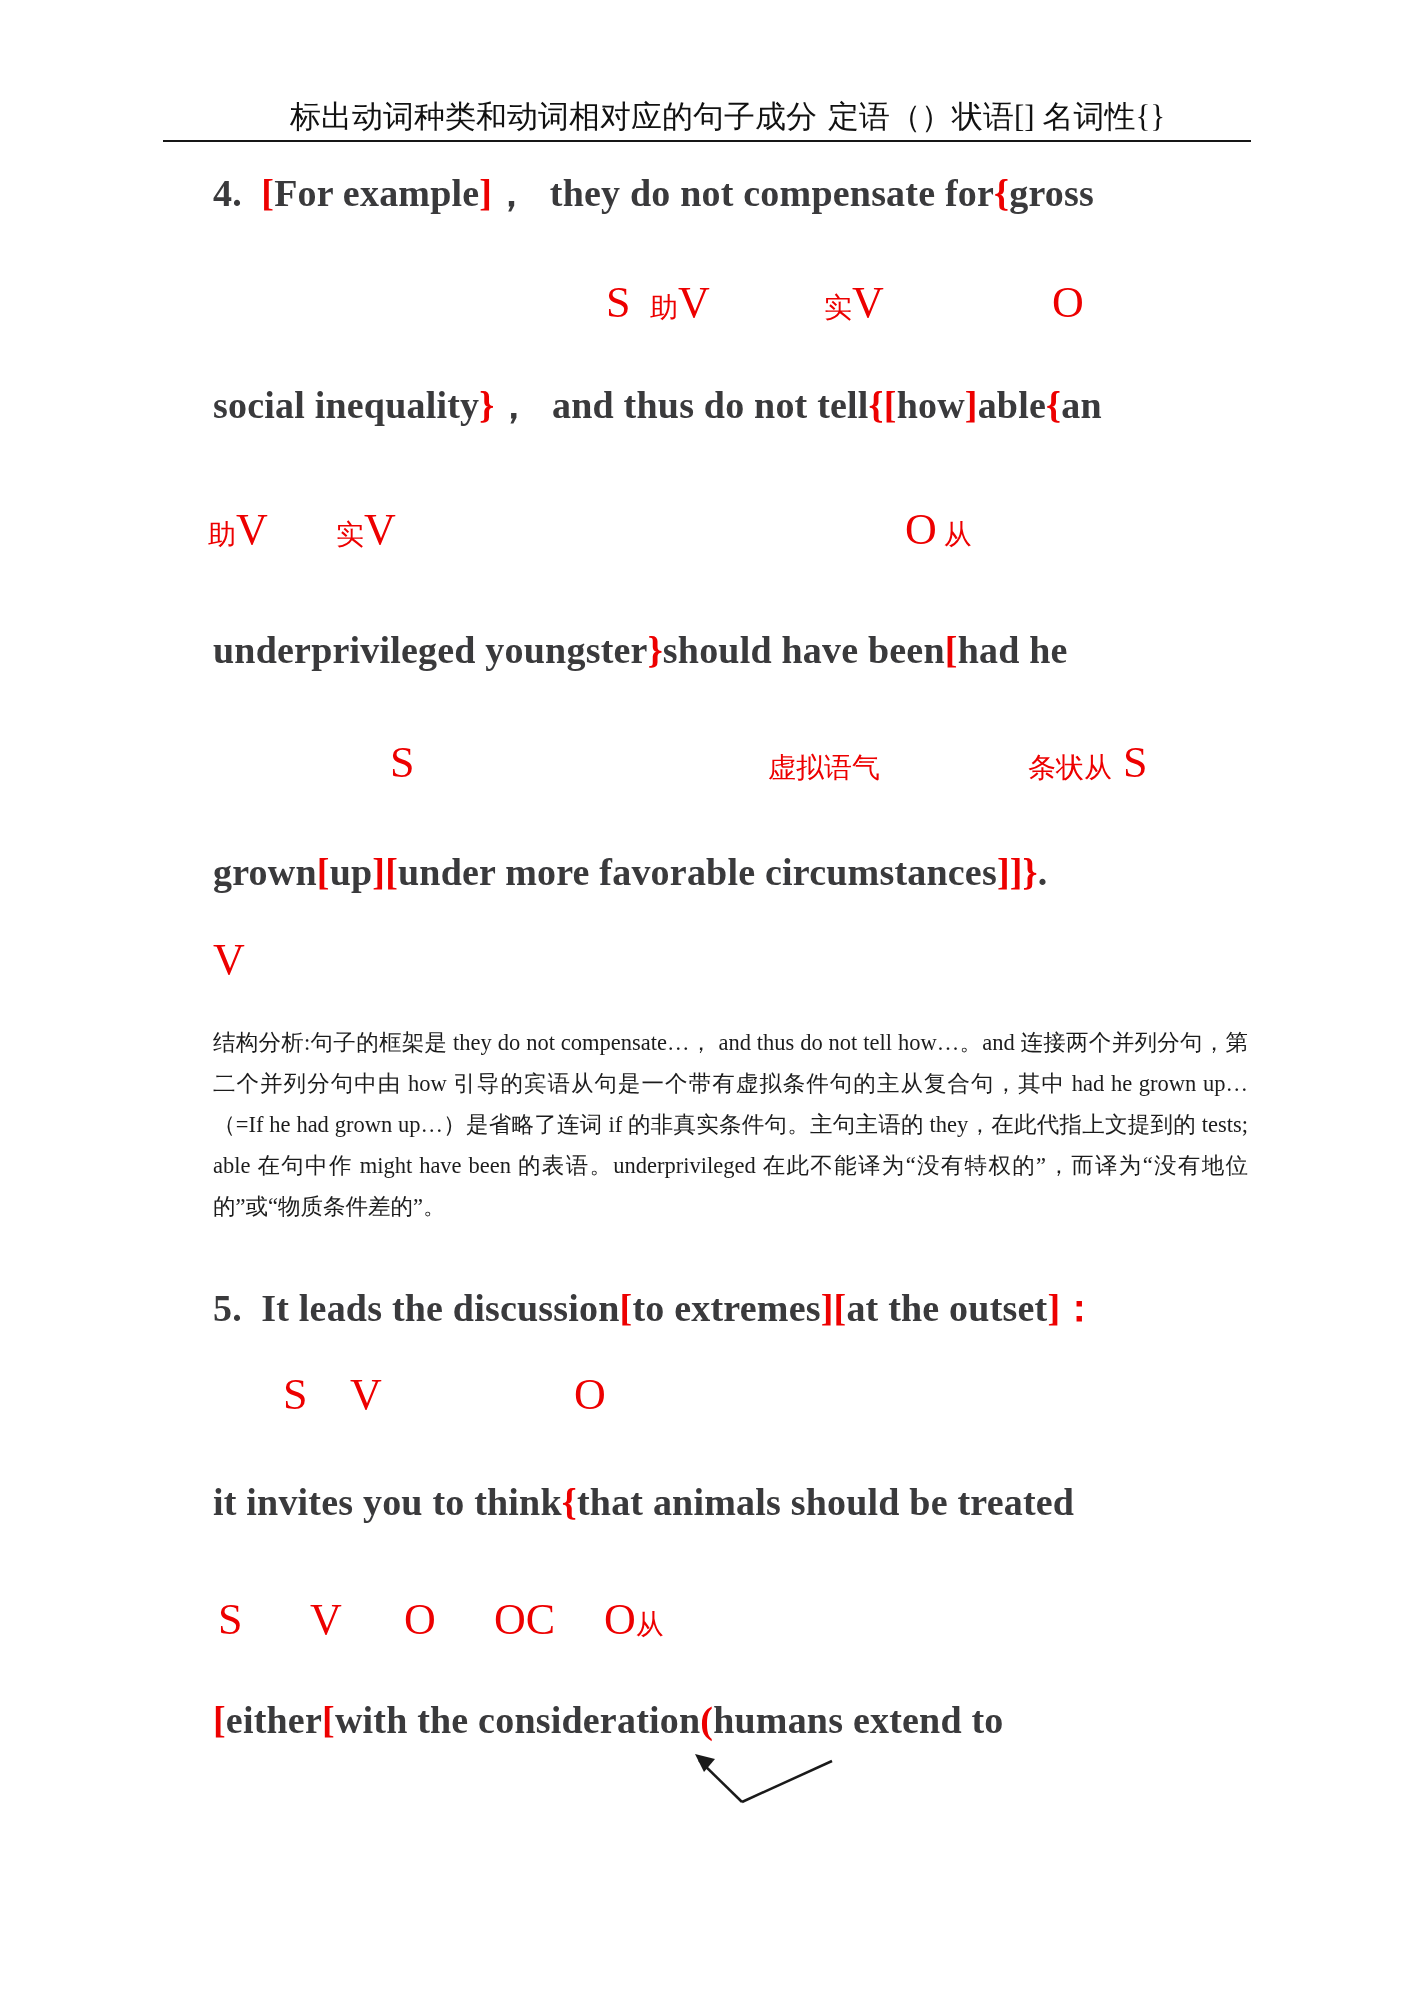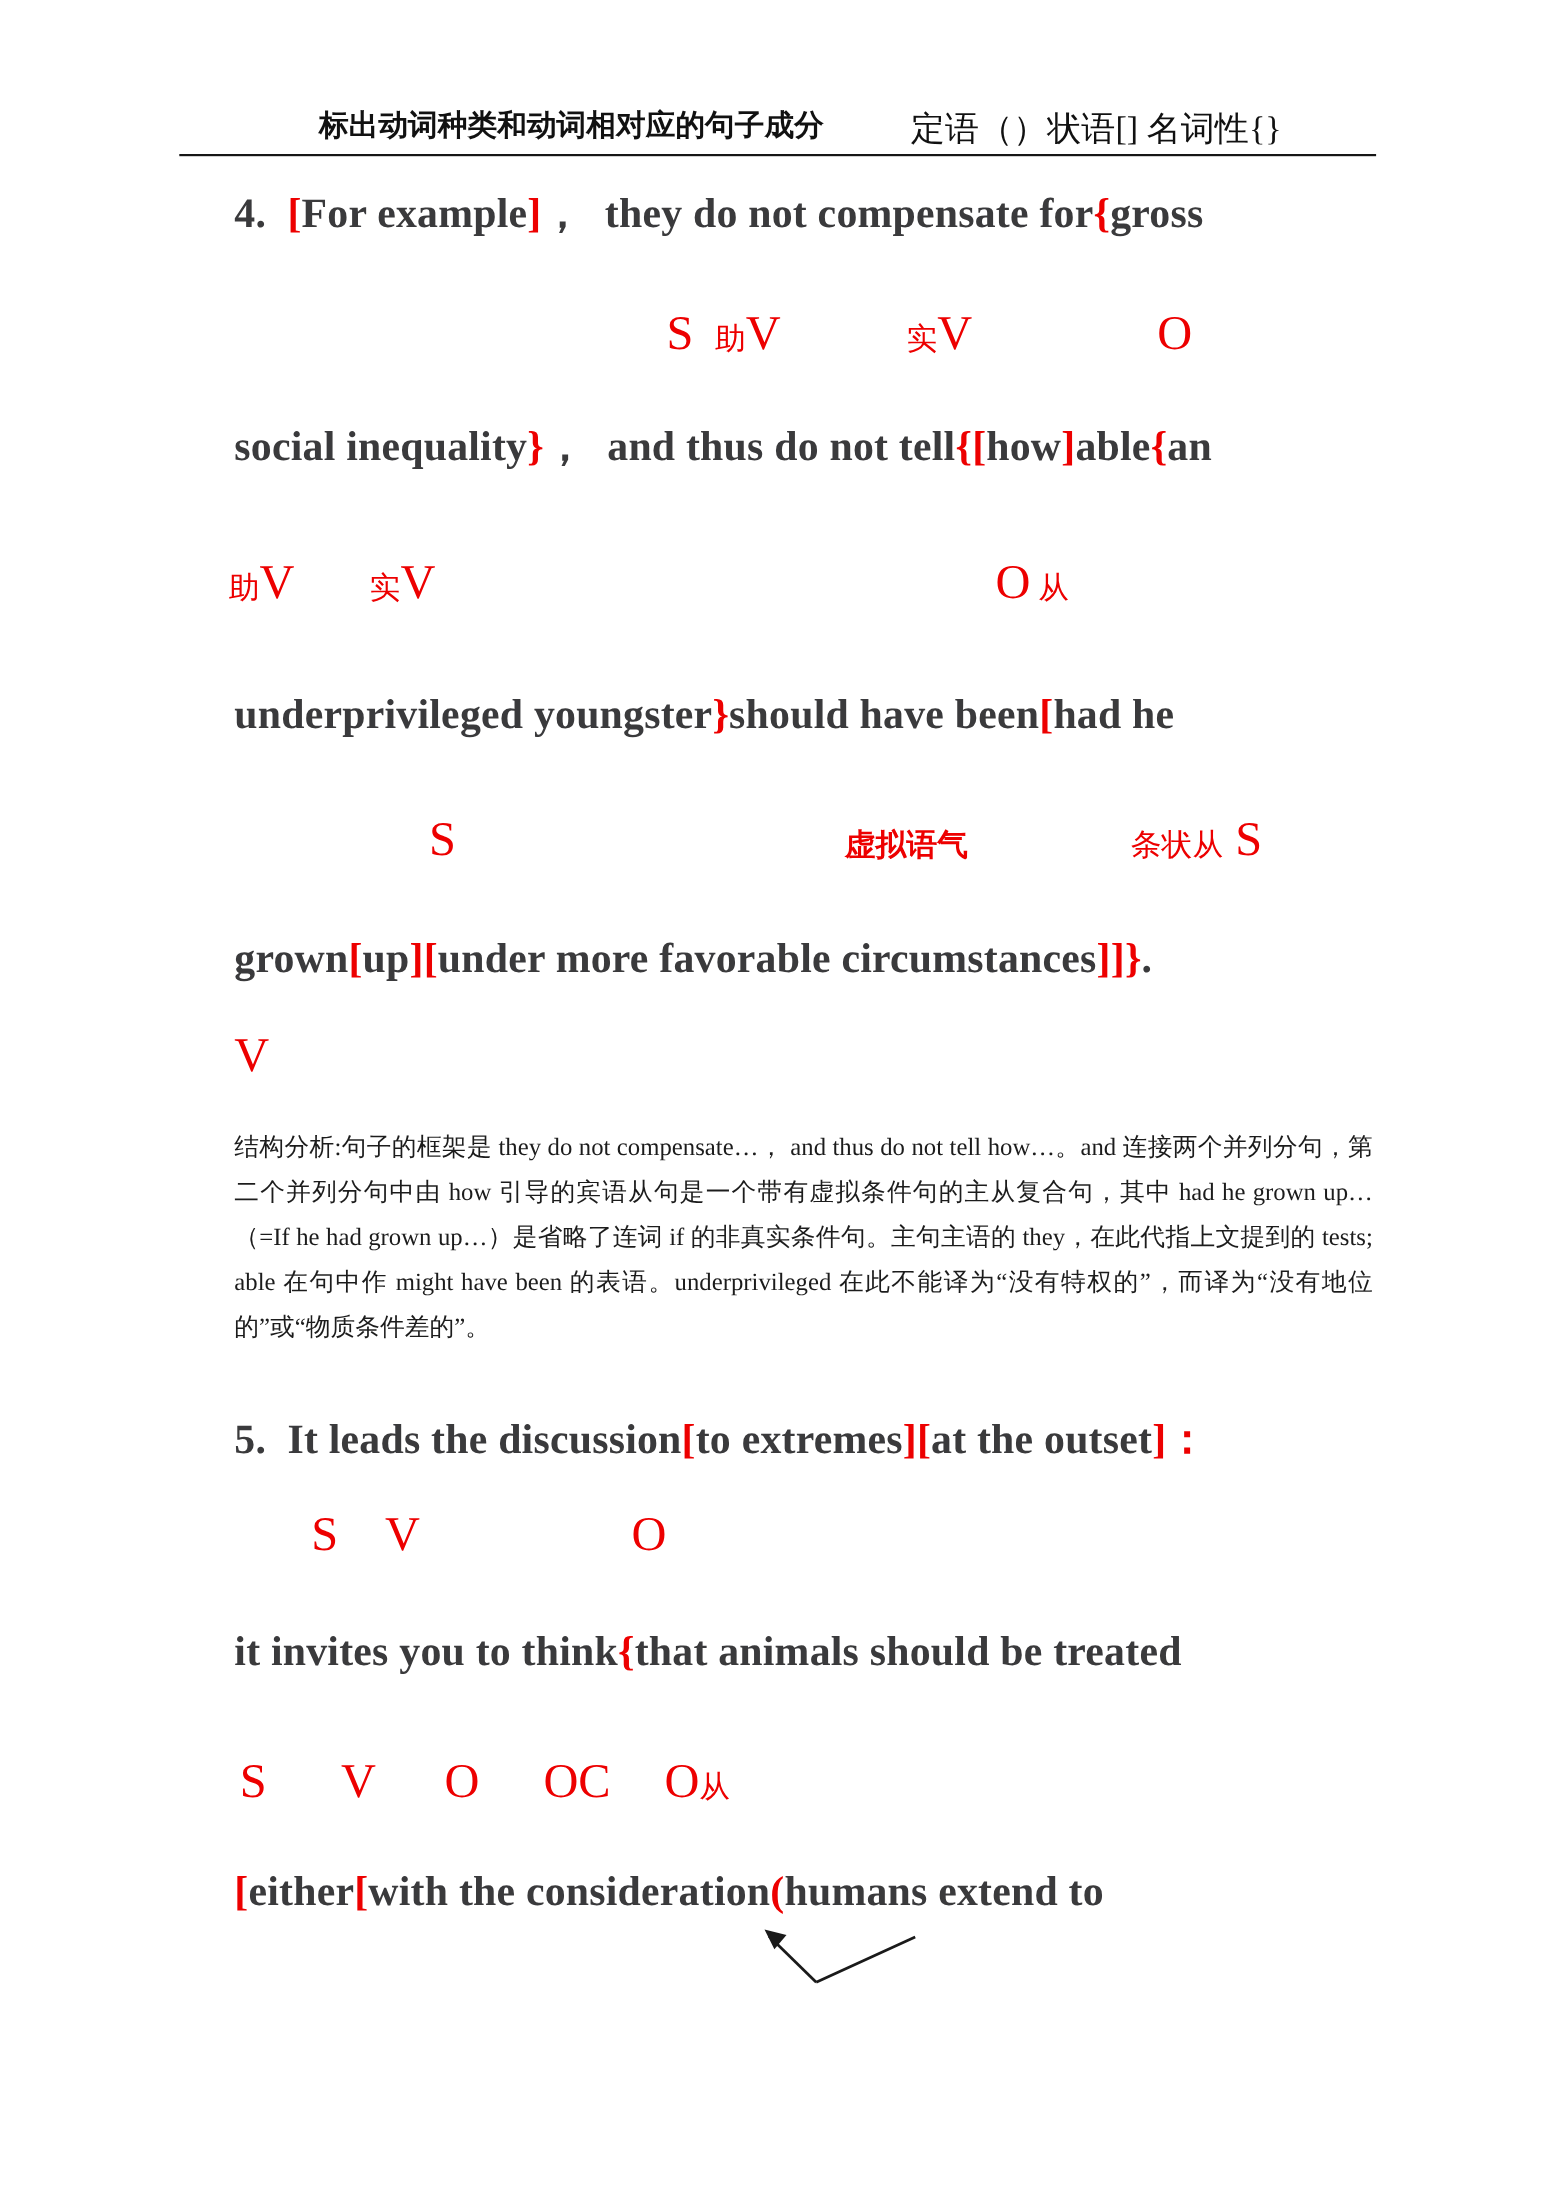--- a/index.html
+++ b/index.html
@@ -1,19 +1,19 @@
 <!DOCTYPE html>
 <html style="--red: #ed0000; --ink: #3a3a3c;"><head>
 <meta charset="utf-8">
 <style>
   :root { --red:#ed0000; --ink:#3a3a3c; --black:#111111; }
   html,body { margin:0; padding:0; background:#ffffff; }
   .page { position:relative; width:1414px; height:1999px; margin:0 auto; background:#ffffff;
           font-family:"Liberation Serif", serif; overflow:hidden; }
-  .h-left  { position:absolute; left:290px; top:96px; font-weight:bold; font-size:27px; color:var(--black);
+  .h-left  { position:absolute; left:290px; top:96px; font-weight:normal; font-size:31px; color:var(--black);
              white-space:pre; }
   .h-right { position:absolute; left:828px; top:96px; font-weight:normal; font-size:31px; color:var(--black);
              white-space:pre; }
   .rule { position:absolute; left:163px; top:140px; width:1088px; height:2px; background:#161616; }
   .line { position:absolute; left:213px; white-space:pre; font-weight:bold; font-size:38px;
           color:var(--ink); letter-spacing:0.2px; }
   .line .red { color:var(--red); }
   .annline { position:absolute; left:0; top:0; width:100%; height:60px; }
   .label { position:absolute; top:0; white-space:pre; font-size:44px; color:var(--red); line-height:54px; }
   .label .cn { font-size:28px; }
@@ -43,21 +43,21 @@
       </div>
       <div class="line" style="top: 380px; font-family: Liberation Serif, serif;"><span>social inequality</span><span class="red">}</span><span>，  and thus do not tell</span><span class="red">{[</span><span>how</span><span class="red">]</span><span>able</span><span class="red">{</span><span>an</span></div>
       <div class="annline" style="top: 503px;">
         <span class="label" style="left: 208px;"><span class="cn">助</span><span>V</span></span>
         <span class="label" style="left: 336px;"><span class="cn">实</span><span>V</span></span>
         <span class="label" style="left: 905px;"><span>O</span><span class="cn"> 从</span></span>
       </div>
       <div class="line" style="top: 628px;"><span>underprivileged youngster</span><span class="red">}</span><span>should have been</span><span class="red">[</span><span>had he</span></div>
       <div class="annline" style="top: 736px;">
         <span class="label" style="left: 390px;"><span>S</span></span>
-        <span class="label" style="left: 768px; font-weight: bold;"><span class="cn">虚拟语气</span></span>
+        <span class="label" style="left: 768px;"><span class="cn">虚拟语气</span></span>
         <span class="label" style="left: 1028px;"><span class="cn">条状从</span><span> S</span></span>
       </div>
       <div class="line" style="top: 850px;"><span>grown</span><span class="red">[</span><span>up</span><span class="red">][</span><span>under more favorable circumstances</span><span class="red">]]}</span><span>.</span></div>
       <div class="annline" style="top: 933px;">
         <span class="label" style="left: 213px;"><span>V</span></span>
       </div>
       <div class="para" style="top: 1022px;">结构分析:句子的框架是 they do not compensate…， and thus do not tell how…。and 连接两个并列分句，第二个并列分句中由 how 引导的宾语从句是一个带有虚拟条件句的主从复合句，其中 had he grown up…（=If he had grown up…）是省略了连词 if 的非真实条件句。主句主语的 they，在此代指上文提到的 tests; able 在句中作 might have been 的表语。underprivileged 在此不能译为“没有特权的”，而译为“没有地位的”或“物质条件差的”。</div>
       <div class="line" style="top: 1283px;"><span>5.  It leads the discussion</span><span class="red">[</span><span>to extremes</span><span class="red">][</span><span>at the outset</span><span class="red">]</span><span class="red">：</span></div>
       <div class="annline" style="top: 1368px;">
         <span class="label" style="left: 283px;"><span>S</span></span>

